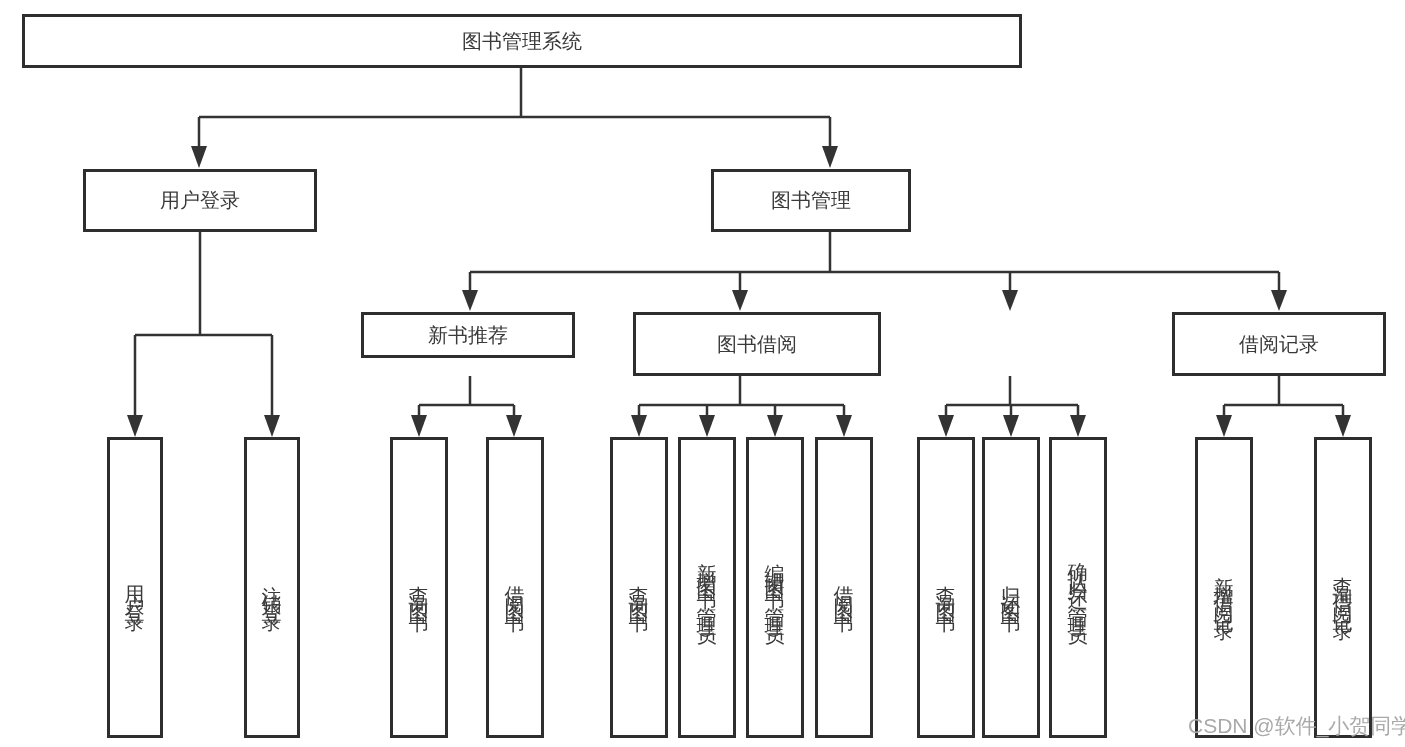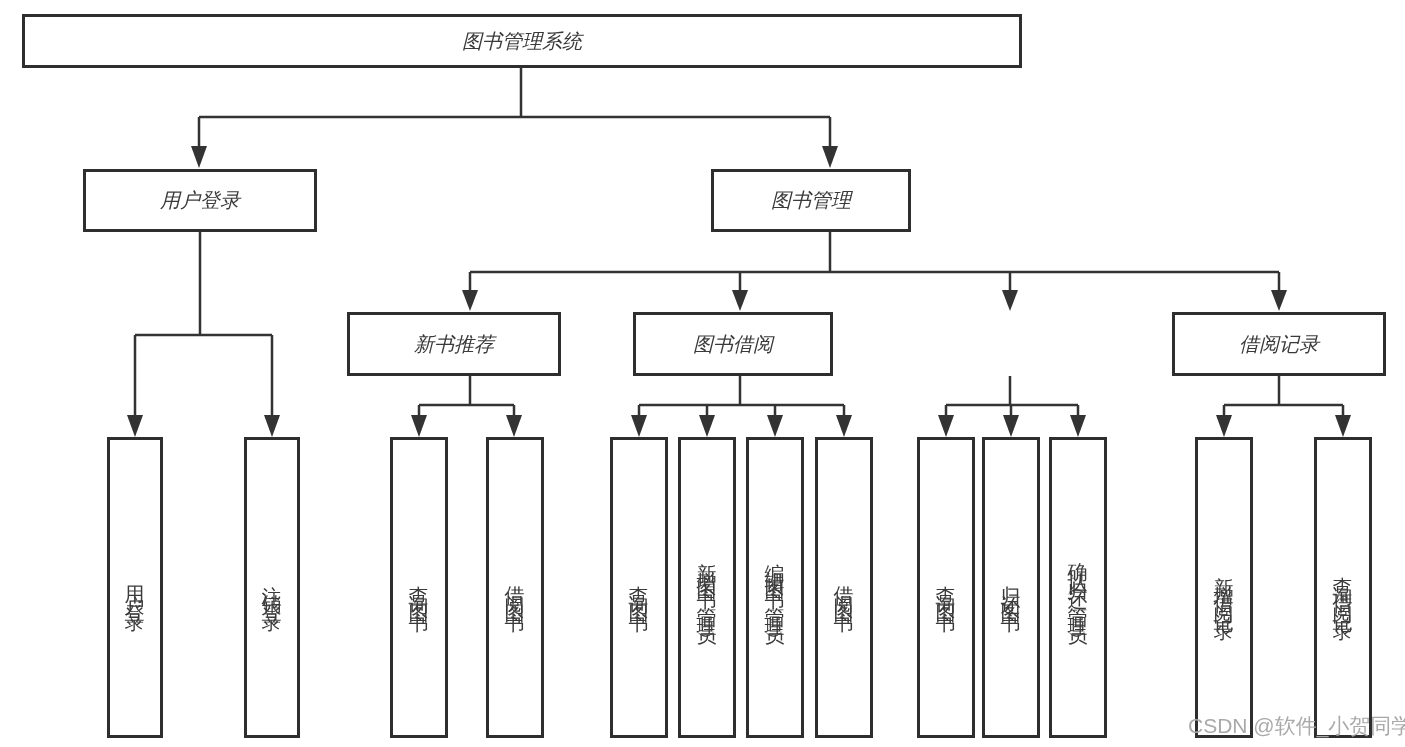--- a/index.html
+++ b/index.html
@@ -6,21 +6,21 @@
   #canvas{
     position:relative;width:1405px;height:747px;background:#fff;overflow:hidden;
     font-family:"Liberation Sans",sans-serif;
   }
   #wires{position:absolute;left:0;top:0;z-index:1;}
   .box{
     position:absolute;background:#fff;border:3px solid #2e2e2e;box-sizing:border-box;
     display:flex;align-items:center;justify-content:center;
     color:#3a3a3a;z-index:2;
   }
-  .h{font-size:20px;white-space:nowrap;font-style:italic;}
+  .h{font-size:20px;white-space:nowrap;}
   .v{
     writing-mode:vertical-rl;text-orientation:mixed;
     font-size:20px;letter-spacing:9px;line-height:1;
   }
   .watermark{
     position:absolute;z-index:3;color:#a9a9a9;font-size:21px;white-space:nowrap;
     left:1188px;top:712px;
   }
 </style>
 </head>
@@ -66,22 +66,22 @@
       <polygon points="1216,415 1232,415 1224,437"></polygon>
       <polygon points="1335,415 1351,415 1343,437"></polygon>
     </g>
   </svg>
 
   <div class="box h" style="left:22px;top:14px;width:1000px;height:54px;">图书管理系统</div>
 
   <div class="box h" style="left:83px;top:169px;width:234px;height:63px;">用户登录</div>
   <div class="box h" style="left:711px;top:169px;width:200px;height:63px;">图书管理</div>
 
-  <div class="box h" style="left:347px;top:312px;width:214px;height:64px;">新书推荐</div>
-  <div class="box h" style="left:633px;top:312px;width:200px;height:64px;">图书借阅</div>
+  <div class="box h" style="left:361px;top:312px;width:214px;height:46px;">新书推荐</div>
+  <div class="box h" style="left:633px;top:312px;width:248px;height:64px;">图书借阅</div>
   <div class="box h" style="left:1172px;top:312px;width:214px;height:64px;text-align:right;">借阅记录</div>
 
   <div class="box v" style="left:107px;top:437px;width:56px;height:301px;">用户登录</div>
   <div class="box v" style="left:244px;top:437px;width:56px;height:301px;">注销登录</div>
 
   <div class="box v" style="left:390px;top:437px;width:58px;height:301px;">查询图书</div>
   <div class="box v" style="left:486px;top:437px;width:58px;height:301px;">借阅图书</div>
 
   <div class="box v" style="left:610px;top:437px;width:58px;height:301px;">查询图书</div>
   <div class="box v" style="left:678px;top:437px;width:58px;height:301px;">新增图书（管理员）</div>

